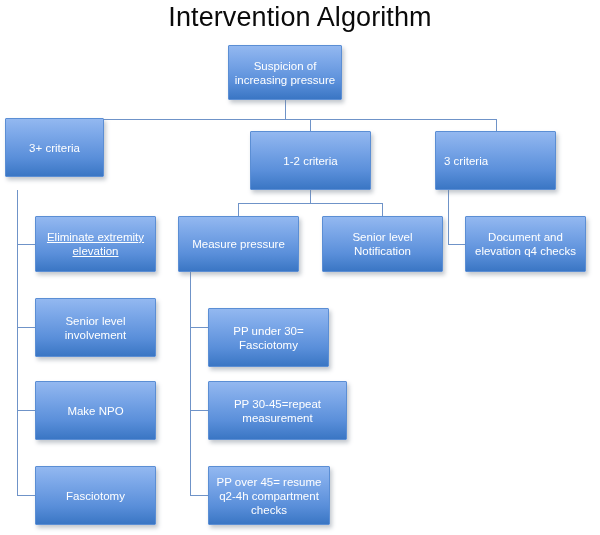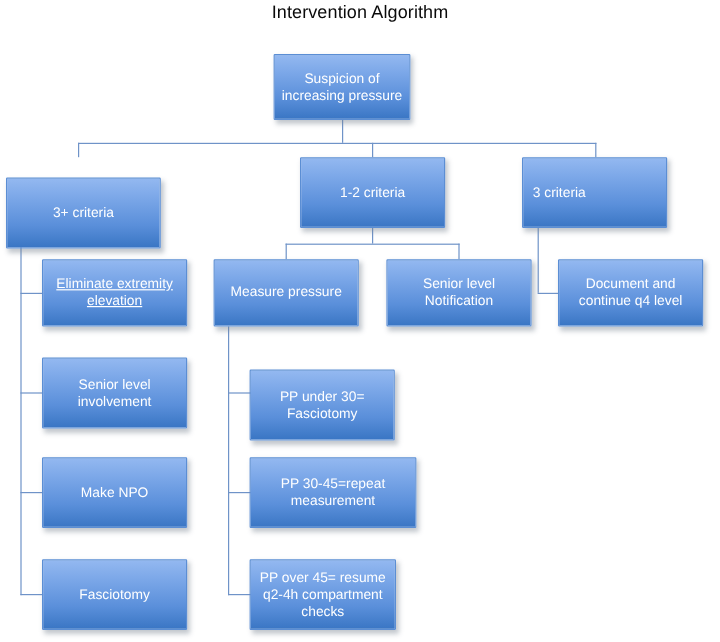--- a/index.html
+++ b/index.html
@@ -16,21 +16,21 @@
     height: 535px;
     background: #ffffff;
     overflow: hidden;
   }
   .title {
     position: absolute;
     left: 0;
     top: 2px;
     width: 600px;
     text-align: center;
-    font-size: 15px;
+    font-size: 27px;
     color: #0a0a0a;
     font-family: "Liberation Sans", sans-serif;
     letter-spacing: 0.1px;
   }
   .node {
     position: absolute;
     box-sizing: border-box;
     background: linear-gradient(to bottom, #93b8f0 0%, #7ba7e8 28%, #5a8fda 68%, #3a76c4 100%);
     border: 1px solid #淡;
     border: 1px solid #5b8ed4;
@@ -87,21 +87,21 @@
   <div class="conn h" style="left:190px; top:410px; width:19px;"></div>
   <div class="conn h" style="left:190px; top:495px; width:19px;"></div>
 
   <div class="conn v" style="left:448px; top:190px; height:54px;"></div>
   <div class="conn h" style="left:448px; top:244px; width:18px;"></div>
 
   <div class="node" style="left:228px; top:45px; width:114px; height:55px;align-items:center;">
     <span>Suspicion of increasing pressure</span>
   </div>
 
-  <div class="node" style="left:5px; top:148px; width:129px; height:59px;">
+  <div class="node" style="left:5px; top:118px; width:99px; height:59px;">
     <span>3+ criteria</span>
   </div>
 
   <div class="node" style="left:250px; top:131px; width:121px; height:59px;">
     <span>1-2 criteria</span>
   </div>
 
   <div class="node align-left" style="left:435px; top:131px; width:121px; height:59px;">
     <span>3 criteria</span>
   </div>
@@ -112,21 +112,21 @@
 
   <div class="node" style="left:178px; top:216px; width:121px; height:56px;">
     <span>Measure pressure</span>
   </div>
 
   <div class="node" style="left:322px; top:216px; width:121px; height:56px;">
     <span>Senior level Notification</span>
   </div>
 
   <div class="node" style="left:465px; top:216px; width:121px; height:56px;">
-    <span>Document and continue q4 level</span>
+    <span>Document and elevation q4 checks</span>
   </div>
 
   <div class="node" style="left:35px; top:298px; width:121px; height:59px;">
     <span>Senior level involvement</span>
   </div>
 
   <div class="node" style="left:208px; top:308px; width:121px; height:59px;">
     <span>PP under 30= Fasciotomy</span>
   </div>
 

